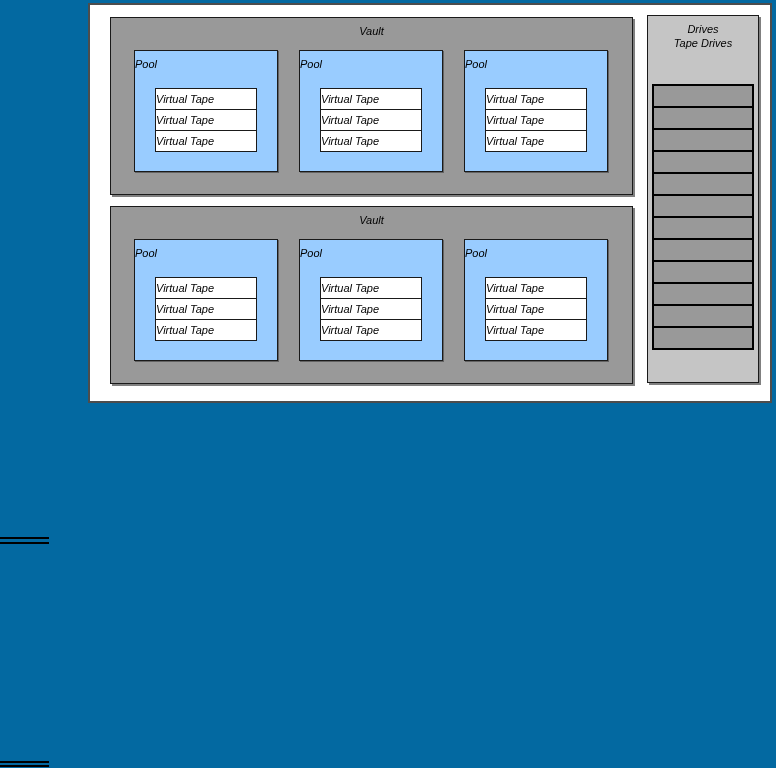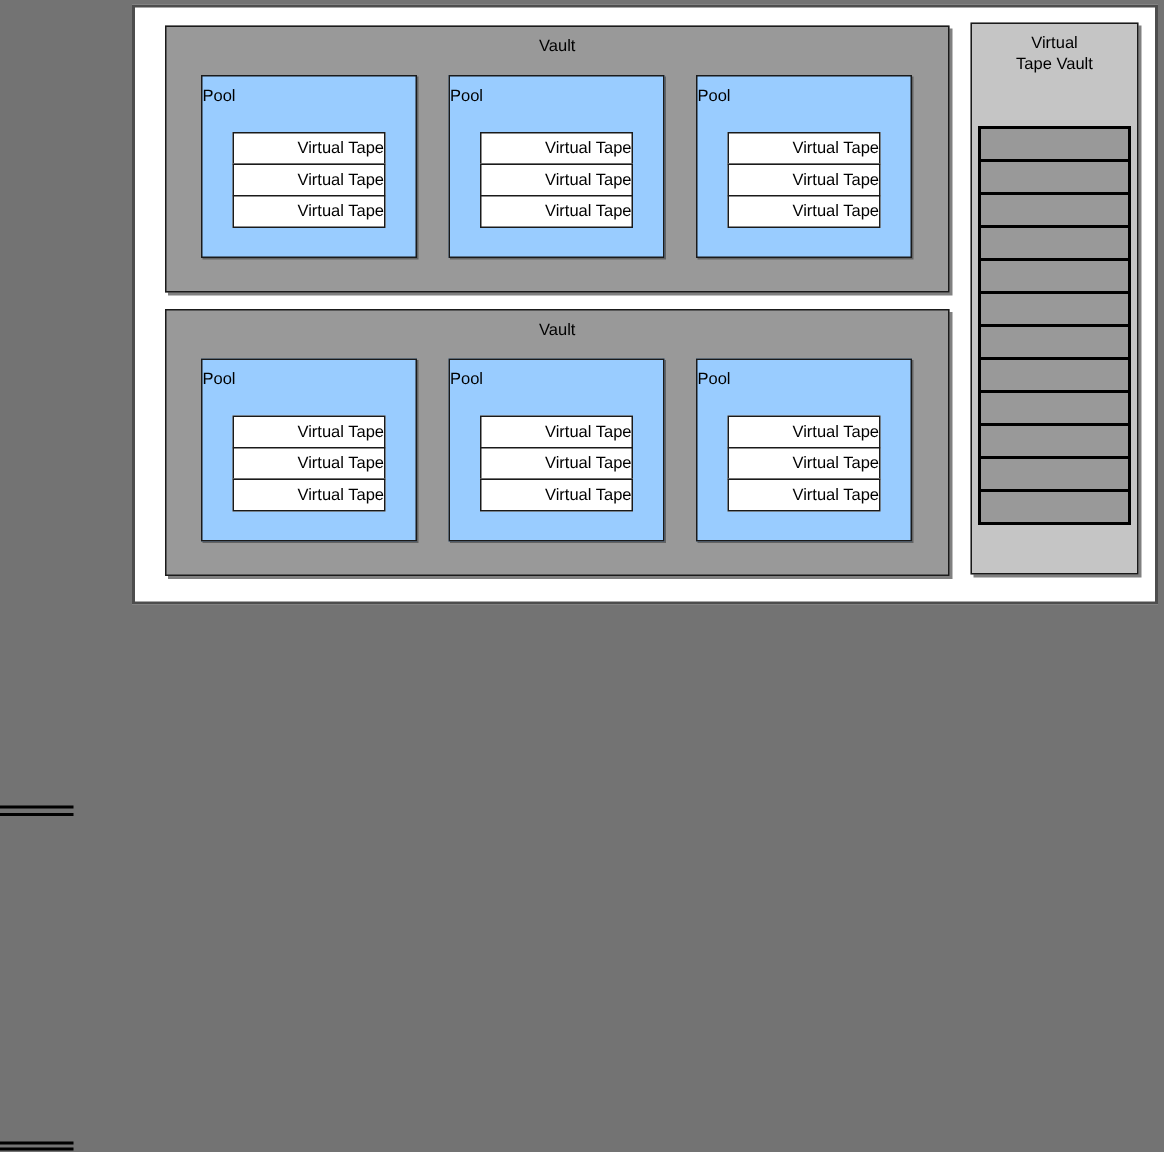--- a/index.html
+++ b/index.html
@@ -9,21 +9,22 @@
     width: 776px;
     height: 768px;
     overflow: hidden;
     font-family: "Liberation Sans", sans-serif;
     color: #000;
   }
   .page {
     position: relative;
     width: 776px;
     height: 768px;
-    background: #737373;
+    background: #0369a1;
+    font-style: italic;
   }
   
   .outer-box {
     position: absolute;
     left: 88px; top: 3px;
     width: 684px; height: 400px;
     box-sizing: border-box;
     border: 2px solid var(--outer-border, #4d4d4d);
     background: #fff;
   }
@@ -74,21 +75,21 @@
     width: 102px;
   }
   .tape {
     box-sizing: border-box;
     height: 22px;
     margin-top: -1px;
     background: var(--tape-fill, #ffffff);
     border: 1px solid var(--box-border, #1a1a1a);
     font-size: 11px;
     line-height: 20px;
-    text-align: right;
+    text-align: left;
     white-space: nowrap;
   }
   .tape:first-child { margin-top: 0; }
 
   
   .tape-drives {
     position: absolute;
     left: 557px; top: 10px;
     width: 112px; height: 368px;
     box-sizing: border-box;
@@ -191,22 +192,22 @@
           <div class="tape-stack">
             <div class="tape">Virtual Tape</div>
             <div class="tape">Virtual Tape</div>
             <div class="tape">Virtual Tape</div>
           </div>
         </div>
       </div>
 
       <div class="tape-drives">
         <div class="tape-drives-label">
-          <div>Virtual</div>
-          <div>Tape Vault</div>
+          <div>Drives</div>
+          <div>Tape Drives</div>
         </div>
         <div class="slot-stack">
             <div class="slot"></div>
             <div class="slot"></div>
             <div class="slot"></div>
             <div class="slot"></div>
             <div class="slot"></div>
             <div class="slot"></div>
             <div class="slot"></div>
             <div class="slot"></div>

